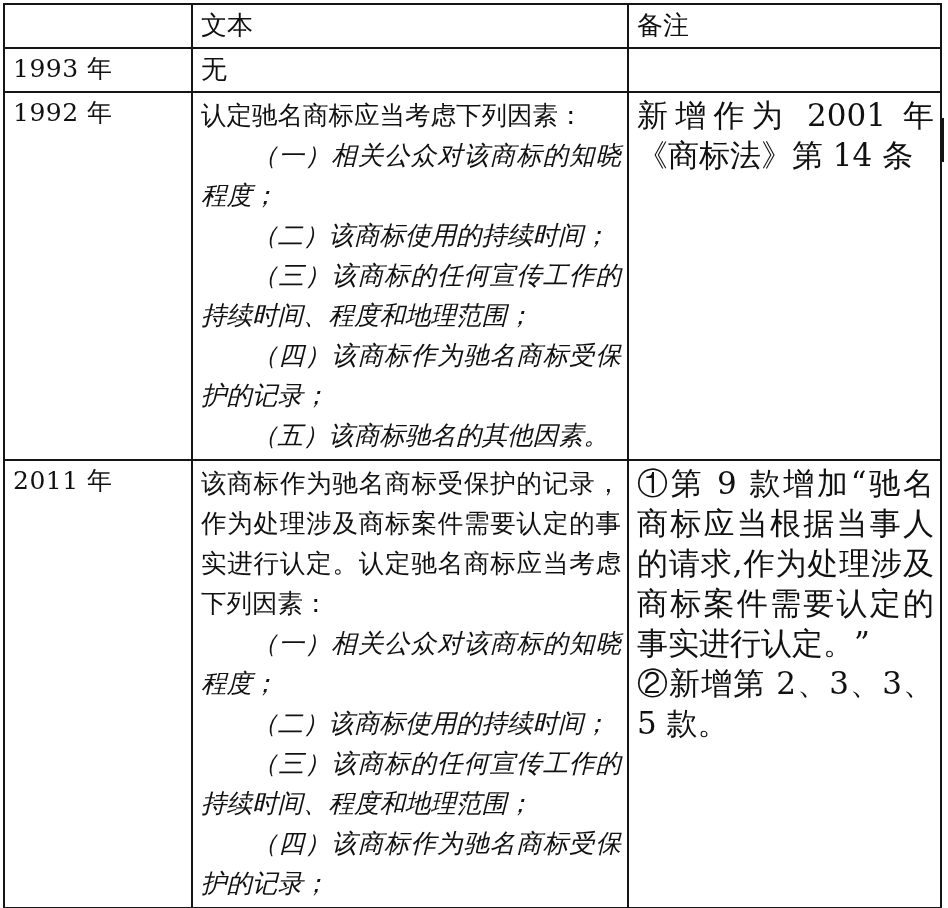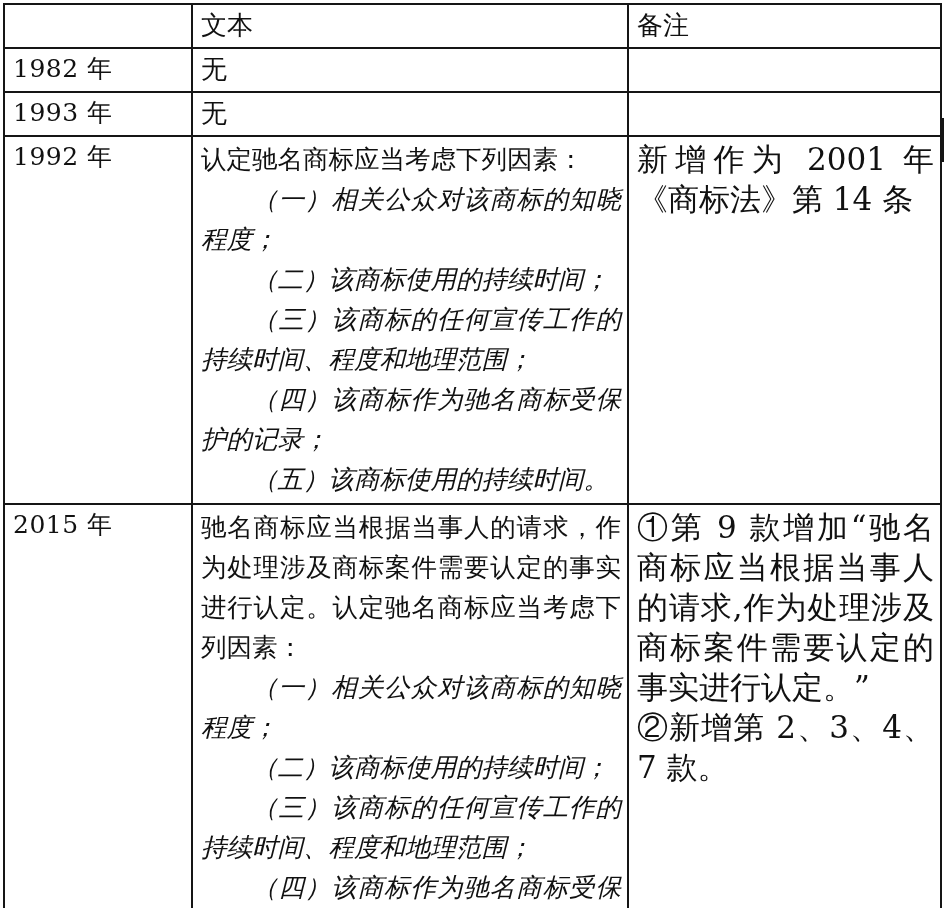--- a/index.html
+++ b/index.html
@@ -120,29 +120,20 @@
           <div class="head-label"></div>
         </td>
         <td>
           <div class="head-label">文本</div>
         </td>
         <td>
           <div class="head-label">备注</div>
         </td>
       </tr>
 
-      <tr class="r-1982">
-        <td>
-          <div class="year-label">1982 年</div>
-        </td>
-        <td>
-          <div class="cell-none">无</div>
-        </td>
-        <td></td>
-      </tr>
 
       <tr class="r-1993">
         <td>
           <div class="year-label">1993 年</div>
         </td>
         <td>
           <div class="cell-none">无</div>
         </td>
         <td></td>
       </tr>
@@ -151,48 +142,48 @@
         <td>
           <div class="year-label">1992 年</div>
         </td>
         <td>
           <div class="body-text">
             <p class="para">认定驰名商标应当考虑下列因素：</p>
             <p class="para indent">（一）相关公众对该商标的知晓程度；</p>
             <p class="para indent">（二）该商标使用的持续时间；</p>
             <p class="para indent">（三）该商标的任何宣传工作的持续时间、程度和地理范围；</p>
             <p class="para indent">（四）该商标作为驰名商标受保护的记录；</p>
-            <p class="para indent">（五）该商标使用的持续时间。</p>
+            <p class="para indent">（五）该商标驰名的其他因素。</p>
           </div>
         </td>
         <td>
           <div class="note-text">
             <p class="para">新增作为 2001 年《商标法》第 14 条</p>
           </div>
         </td>
       </tr>
 
       <tr class="r-2013">
         <td>
-          <div class="year-label">2015 年</div>
+          <div class="year-label">2011 年</div>
         </td>
         <td>
           <div class="body-text">
-            <p class="para">驰名商标应当根据当事人的请求，作为处理涉及商标案件需要认定的事实进行认定。认定驰名商标应当考虑下列因素：</p>
+            <p class="para">该商标作为驰名商标受保护的记录，作为处理涉及商标案件需要认定的事实进行认定。认定驰名商标应当考虑下列因素：</p>
             <p class="para indent">（一）相关公众对该商标的知晓程度；</p>
             <p class="para indent">（二）该商标使用的持续时间；</p>
             <p class="para indent">（三）该商标的任何宣传工作的持续时间、程度和地理范围；</p>
             <p class="para indent">（四）该商标作为驰名商标受保护的记录；</p>
 
           </div>
         </td>
         <td>
           <div class="note-text">
             <p class="para">①第 9 款增加“驰名商标应当根据当事人的请求,作为处理涉及商标案件需要认定的事实进行认定。”</p>
-            <p class="para">②新增第 2、3、4、7 款。</p>
+            <p class="para">②新增第 2、3、3、5 款。</p>
           </div>
         </td>
       </tr>
 
     </tbody>
   </table>
 
   <div class="edge-mark"></div>
 
 </div>

